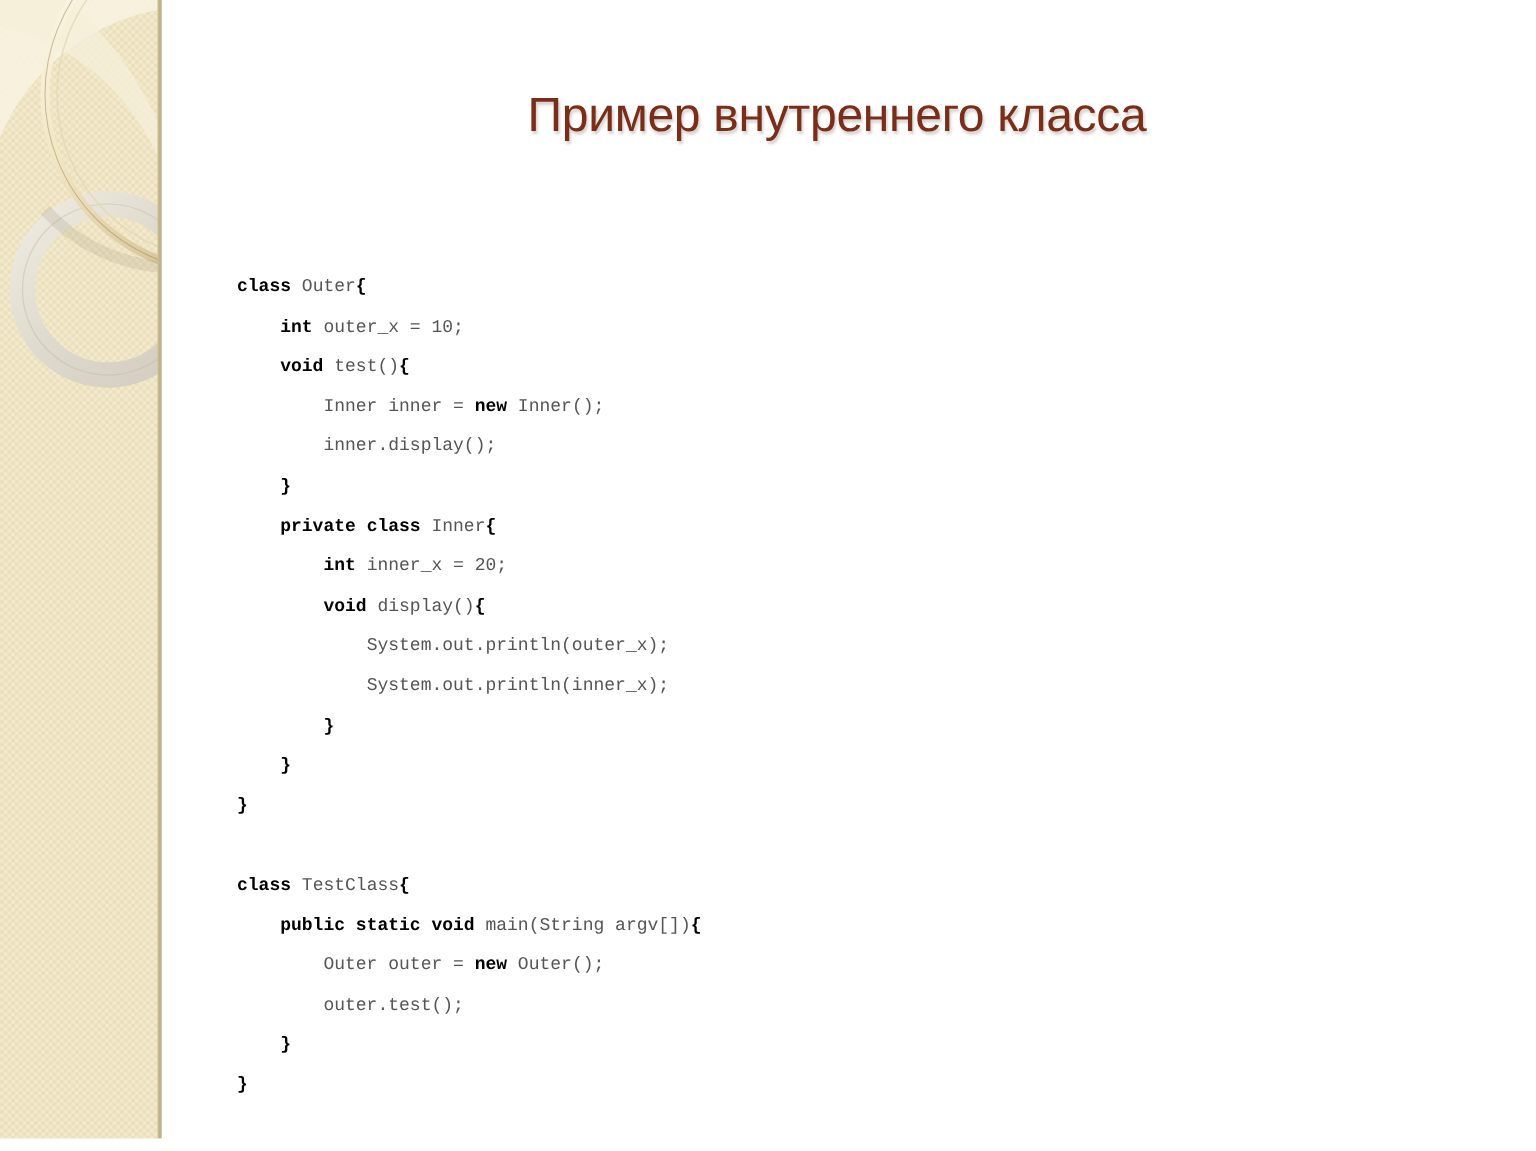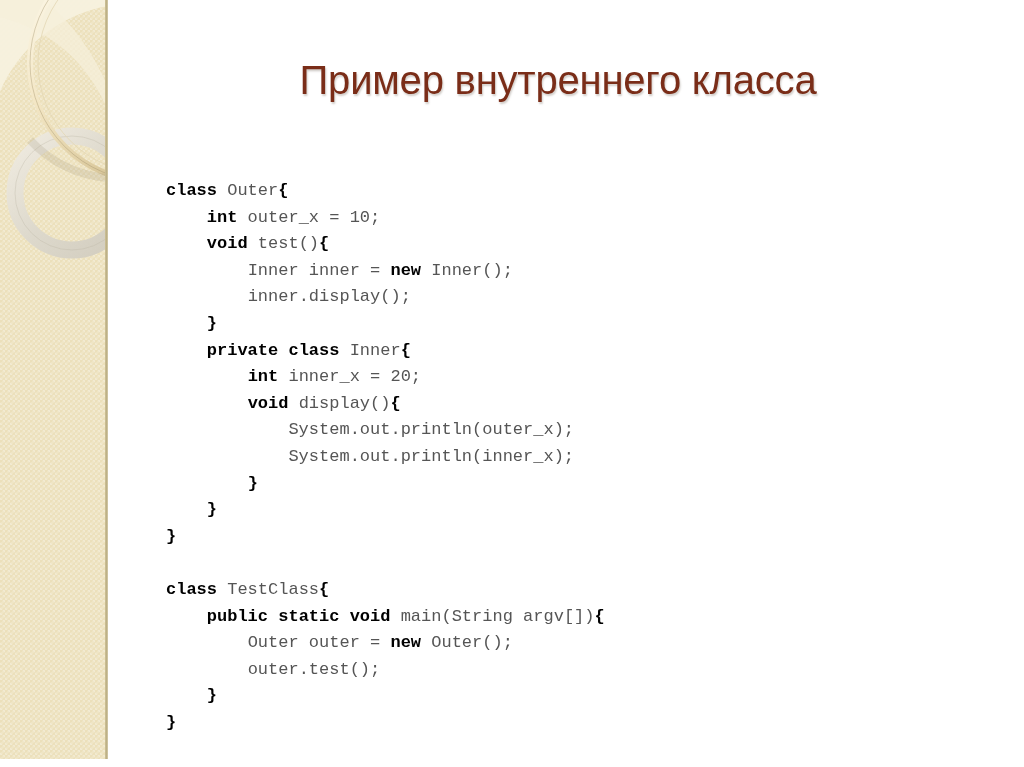--- a/index.html
+++ b/index.html
@@ -58,35 +58,35 @@
   }
 
   
   .title {
     position: absolute;
     left: 128px;
     top: 58px;
     width: 860px;
     text-align: center;
     font-family: "Liberation Sans", sans-serif;
-    font-size: 40px;
+    font-size: 32px;
     font-weight: 400;
     letter-spacing: -0.2px;
     color: #7a2d18;
     text-shadow: 1px 2px 2px rgba(140,130,120,0.40);
     white-space: nowrap;
   }
 
   
   .code {
     position: absolute;
-    left: 166px;
+    left: 158px;
     top: 178px;
     font-family: "Liberation Mono", "DejaVu Sans Mono", monospace;
-    font-size: 17px;
+    font-size: 12px;
     line-height: 26.6px;
     color: #404040;
     white-space: pre;
   }
   .code .ln {
     display: block;
     height: 26.6px;
     white-space: pre;
   }
   .code .kw {

